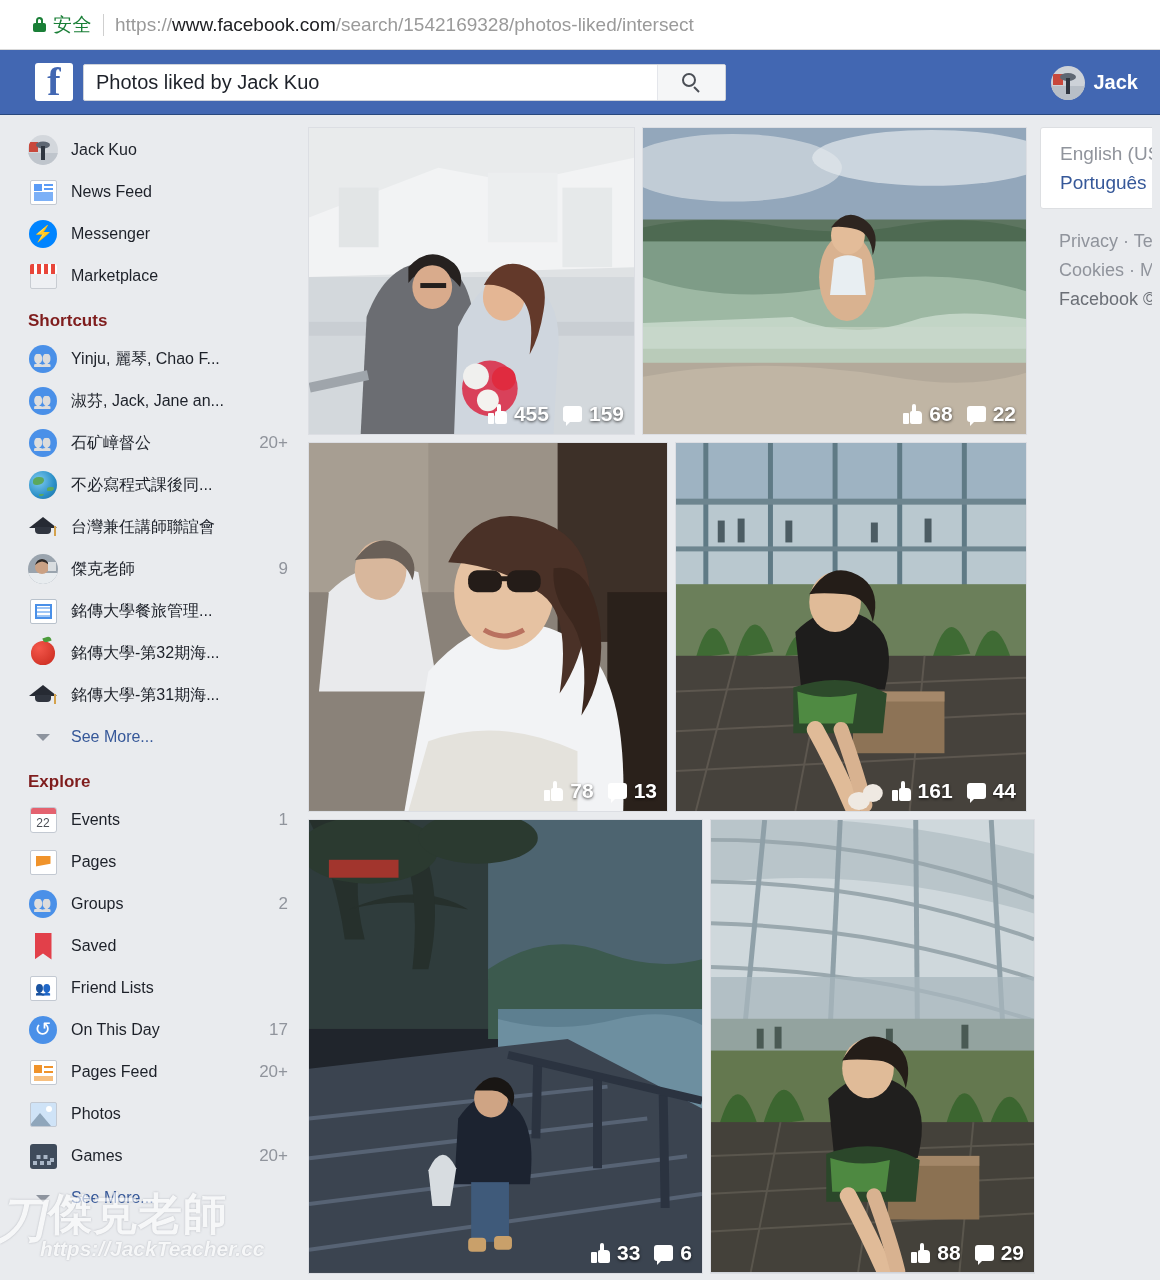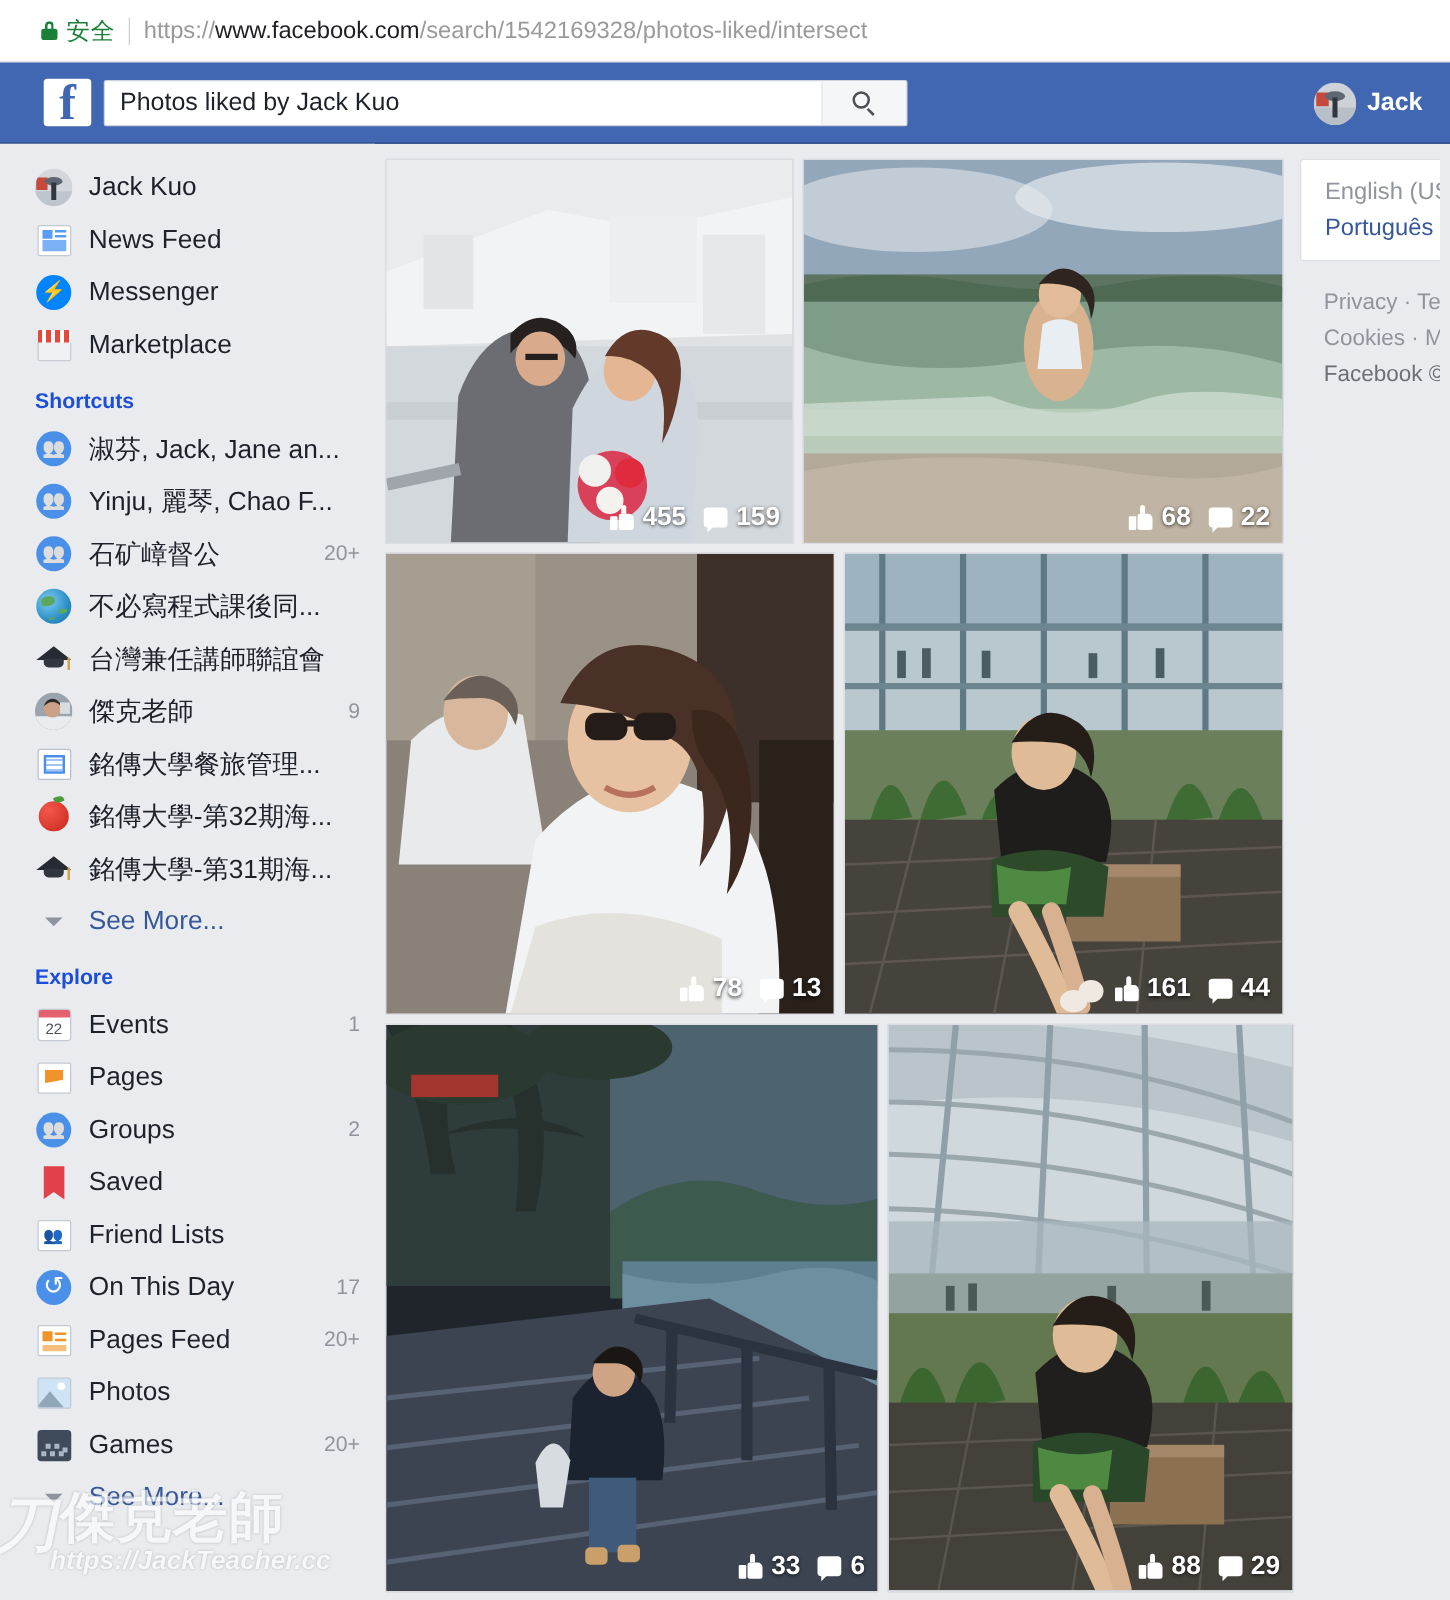--- a/index.html
+++ b/index.html
@@ -117,29 +117,29 @@
     height: 42px; padding: 0 12px 0 28px;
     cursor: pointer; position: relative;
   }
   .nav-row .ico {
     width: 30px; height: 30px; flex: none;
     margin-right: 13px;
     display: flex; align-items: center; justify-content: center;
     position: relative;
   }
   .nav-row .lbl {
-    font-size: 21px; color: #1d2129;
+    font-size: 16px; color: #1d2129;
     white-space: nowrap; overflow: hidden; text-overflow: ellipsis;
     flex: 1;
   }
   .nav-row .badge {
     font-size: 17px; color: #90949c; margin-left: 6px; flex: none;
   }
   .sec-title {
-    font-size: 17px; font-weight: bold; color: #1d4ed8;
+    font-size: 17px; font-weight: bold; color: #7f1d1d;
     padding: 14px 0 7px 28px;
   }
   .see-more .lbl { color: #365899; }
   .caret-down {
     width: 0; height: 0;
     border-left: 7px solid transparent; border-right: 7px solid transparent;
     border-top: 7px solid #8d949e;
   }
 
   
@@ -492,28 +492,28 @@
         </span>
       <span class="lbl">Marketplace</span>
     </div>
 
     <div class="sec-title">Shortcuts</div>
 
     <div class="nav-row">
       <span class="ico">
           <span class="ico-group"></span>
         </span>
+      <span class="lbl">Yinju, 麗琴, Chao F...</span>
+      <span class="badge"></span>
+    </div>
+    <div class="nav-row">
+      <span class="ico">
+          <span class="ico-group"></span>
+        </span>
       <span class="lbl">淑芬, Jack, Jane an...</span>
-      <span class="badge"></span>
-    </div>
-    <div class="nav-row">
-      <span class="ico">
-          <span class="ico-group"></span>
-        </span>
-      <span class="lbl">Yinju, 麗琴, Chao F...</span>
       <span class="badge"></span>
     </div>
     <div class="nav-row">
       <span class="ico">
           <span class="ico-group"></span>
         </span>
       <span class="lbl">石矿嶂督公</span>
       <span class="badge">20+</span>
     </div>
     <div class="nav-row">

